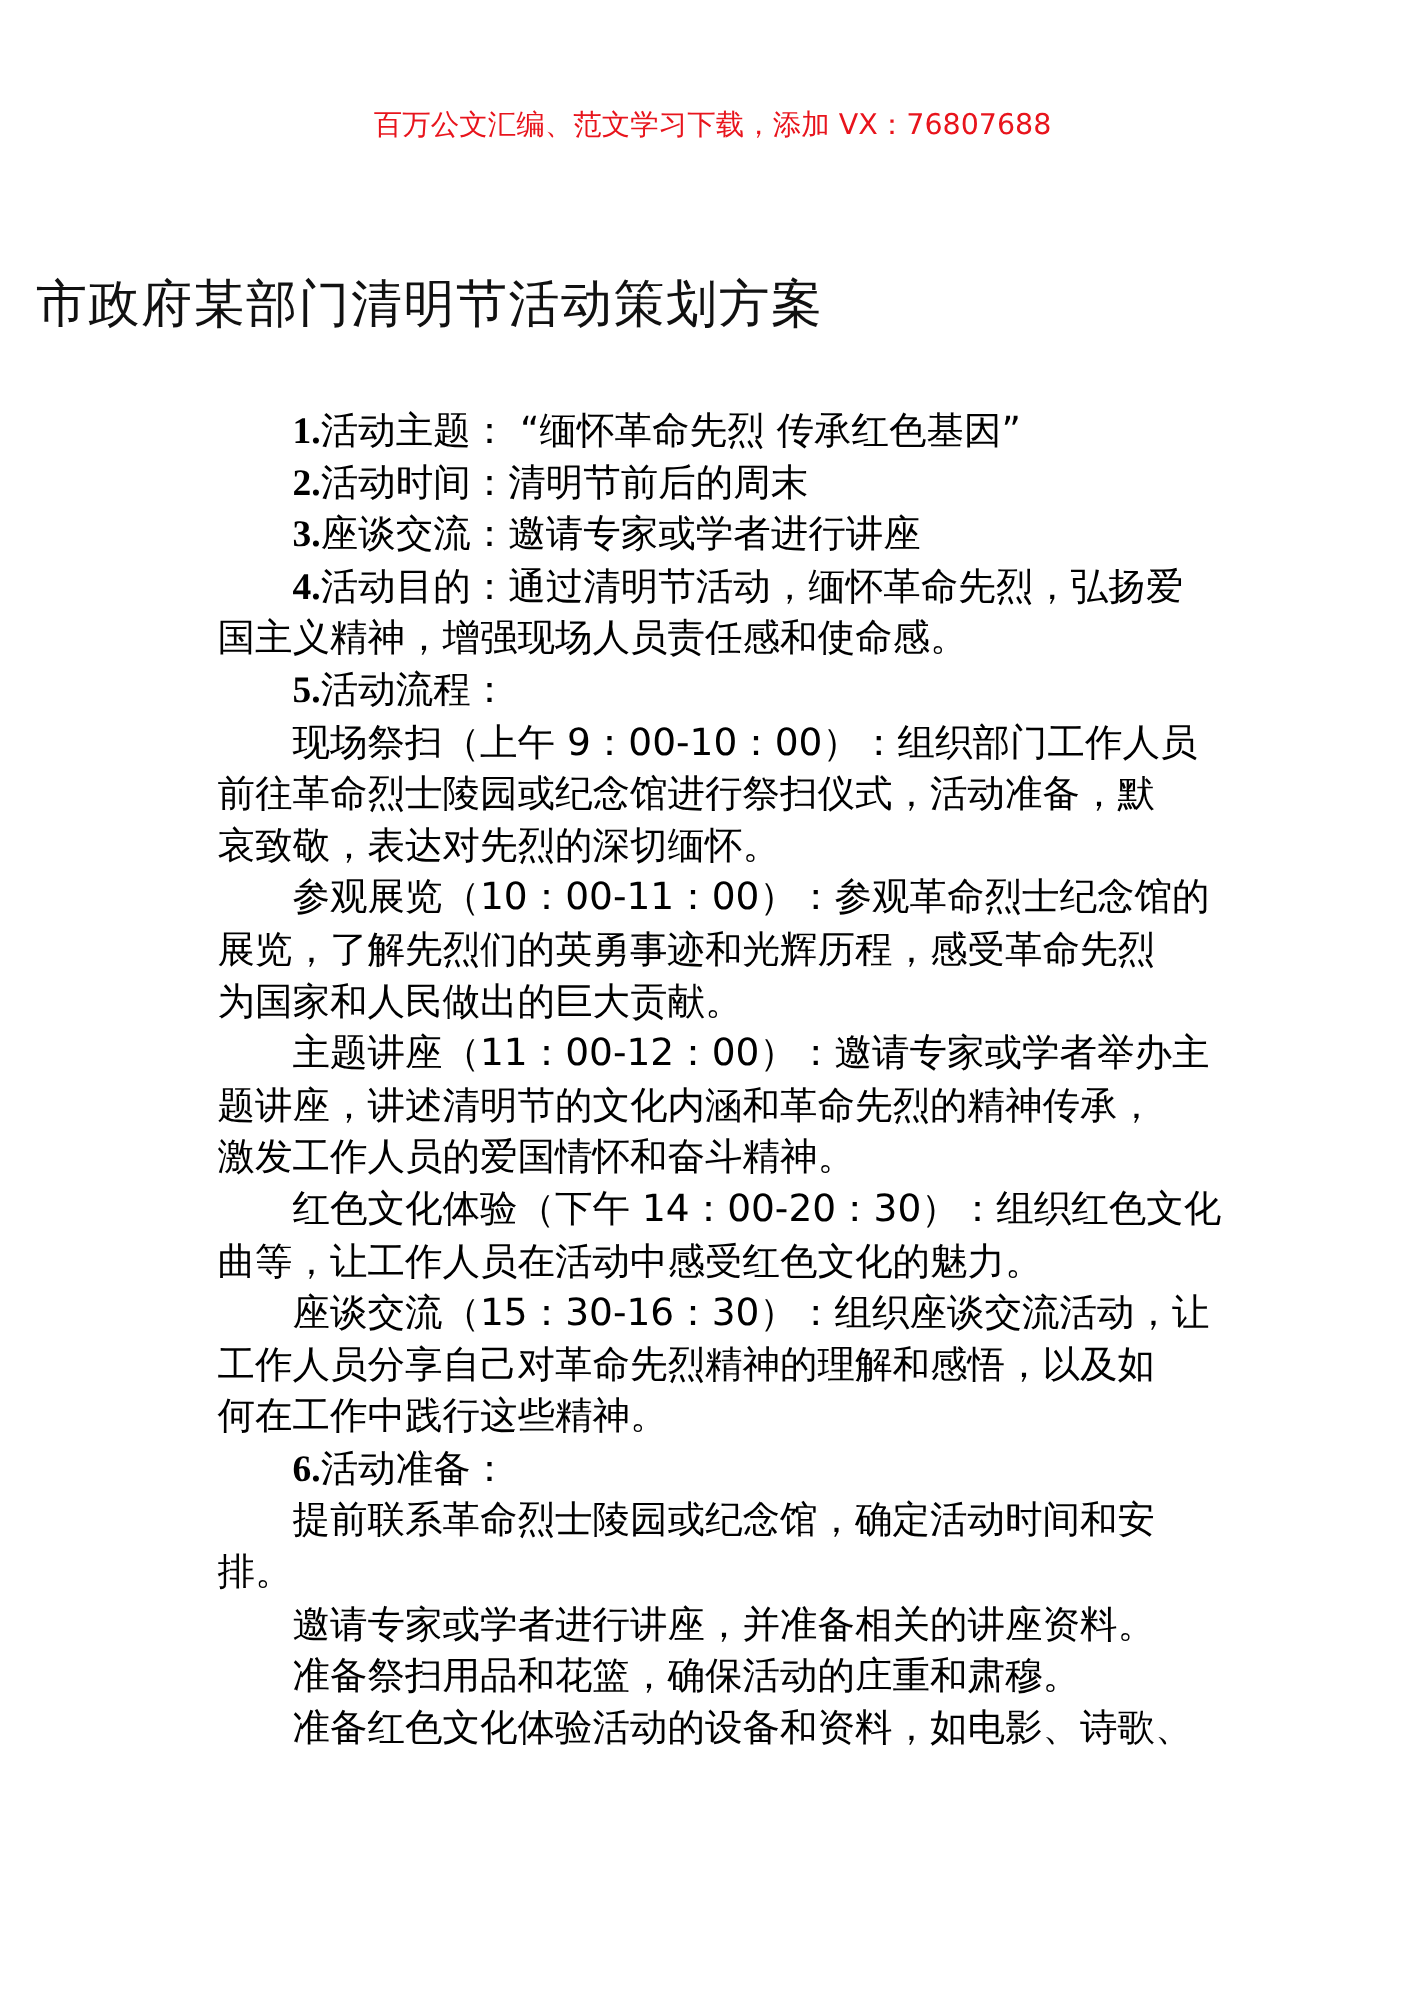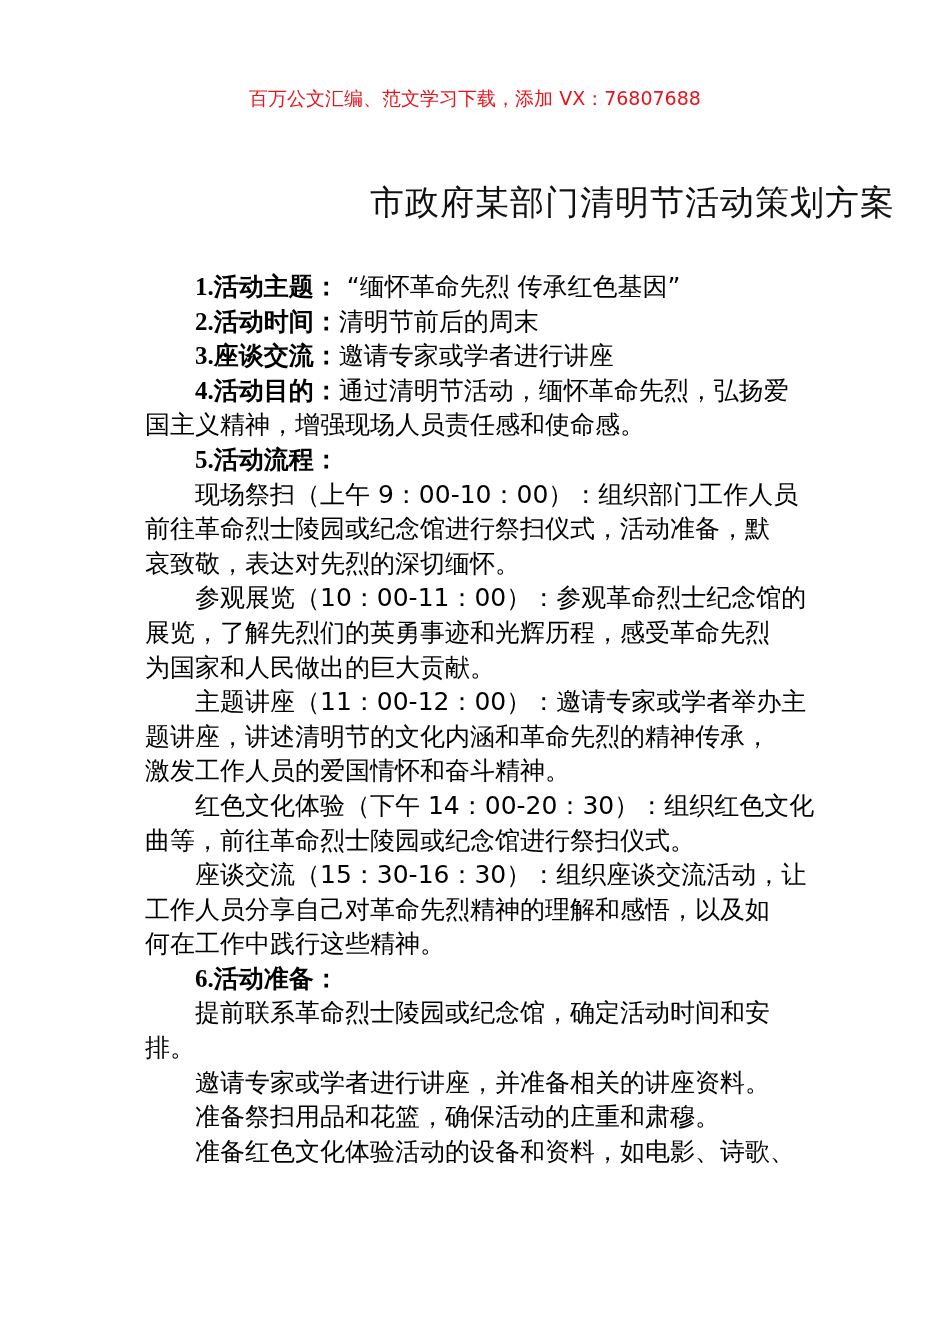--- a/index.html
+++ b/index.html
@@ -1,26 +1,26 @@
 <!DOCTYPE html>
 <html><head>
 <meta charset="utf-8">
 <style>
   html, body { margin: 0; padding: 0; background: #ffffff; }
   body { width: 950px; height: 1344px; position: relative; overflow: hidden;
          font-family: "DejaVu Sans", "Liberation Sans", sans-serif; color: #000; }
-  .header-note { position: absolute; top: 86px; left: 0; width: 950px; text-align: center;
+  .header-note { position: absolute; top: 70px; left: 0; width: 950px; text-align: center;
                  font-size: 19px; color: #e8141c; letter-spacing: 0px; }
-  .title { position: absolute; top: 180px; left: 0; width: 895px; text-align: right;
-           font-size: 34px; font-weight: normal; color: #111; letter-spacing: 1px; }
+  .title { position: absolute; top: 180px; left: 0; width: 895px; text-align: left;
+           font-size: 34px; font-weight: normal; color: #111; letter-spacing: 1px; padding-left: 24px; }
   .body { position: absolute; top: 270px; left: 145px; width: 670px; }
   .line { height: 34.6px; line-height: 34.6px; font-size: 25px; white-space: nowrap; }
   .indent { padding-left: 50px; }
   .num { font-family: "Liberation Serif", "DejaVu Serif", serif; font-weight: bold; }
-  .label { font-weight: bold; }
+  .label { font-weight: normal; }
 </style>
 </head>
 <body>
 
 <div class="header-note">百万公文汇编、范文学习下载，添加 VX：76807688</div>
 <div class="title">市政府某部门清明节活动策划方案</div>
 
 <div class="body">
   <div class="line indent"><span class="num">1.</span><span class="label">活动主题：</span><span> “缅怀革命先烈 传承红色基因”</span></div>
   <div class="line indent"><span class="num">2.</span><span class="label">活动时间：</span><span>清明节前后的周末</span></div>
@@ -39,21 +39,21 @@
     <div class="line">展览，了解先烈们的英勇事迹和光辉历程，感受革命先烈</div>
     <div class="line">为国家和人民做出的巨大贡献。</div>
   </div>
   <div>
     <div class="line indent">主题讲座（11：00-12：00）：邀请专家或学者举办主</div>
     <div class="line">题讲座，讲述清明节的文化内涵和革命先烈的精神传承，</div>
     <div class="line">激发工作人员的爱国情怀和奋斗精神。</div>
   </div>
   <div>
     <div class="line indent">红色文化体验（下午 14：00-20：30）：组织红色文化</div>
-    <div class="line">曲等，前往革命烈士陵园或纪念馆进行祭扫仪式。</div>
+    <div class="line">曲等，让工作人员在活动中感受红色文化的魅力。</div>
   </div>
   <div>
     <div class="line indent">座谈交流（15：30-16：30）：组织座谈交流活动，让</div>
     <div class="line">工作人员分享自己对革命先烈精神的理解和感悟，以及如</div>
     <div class="line">何在工作中践行这些精神。</div>
   </div>
 
   <div class="line indent"><span class="num">6.</span><span class="label">活动准备：</span></div>
 
   <div>

